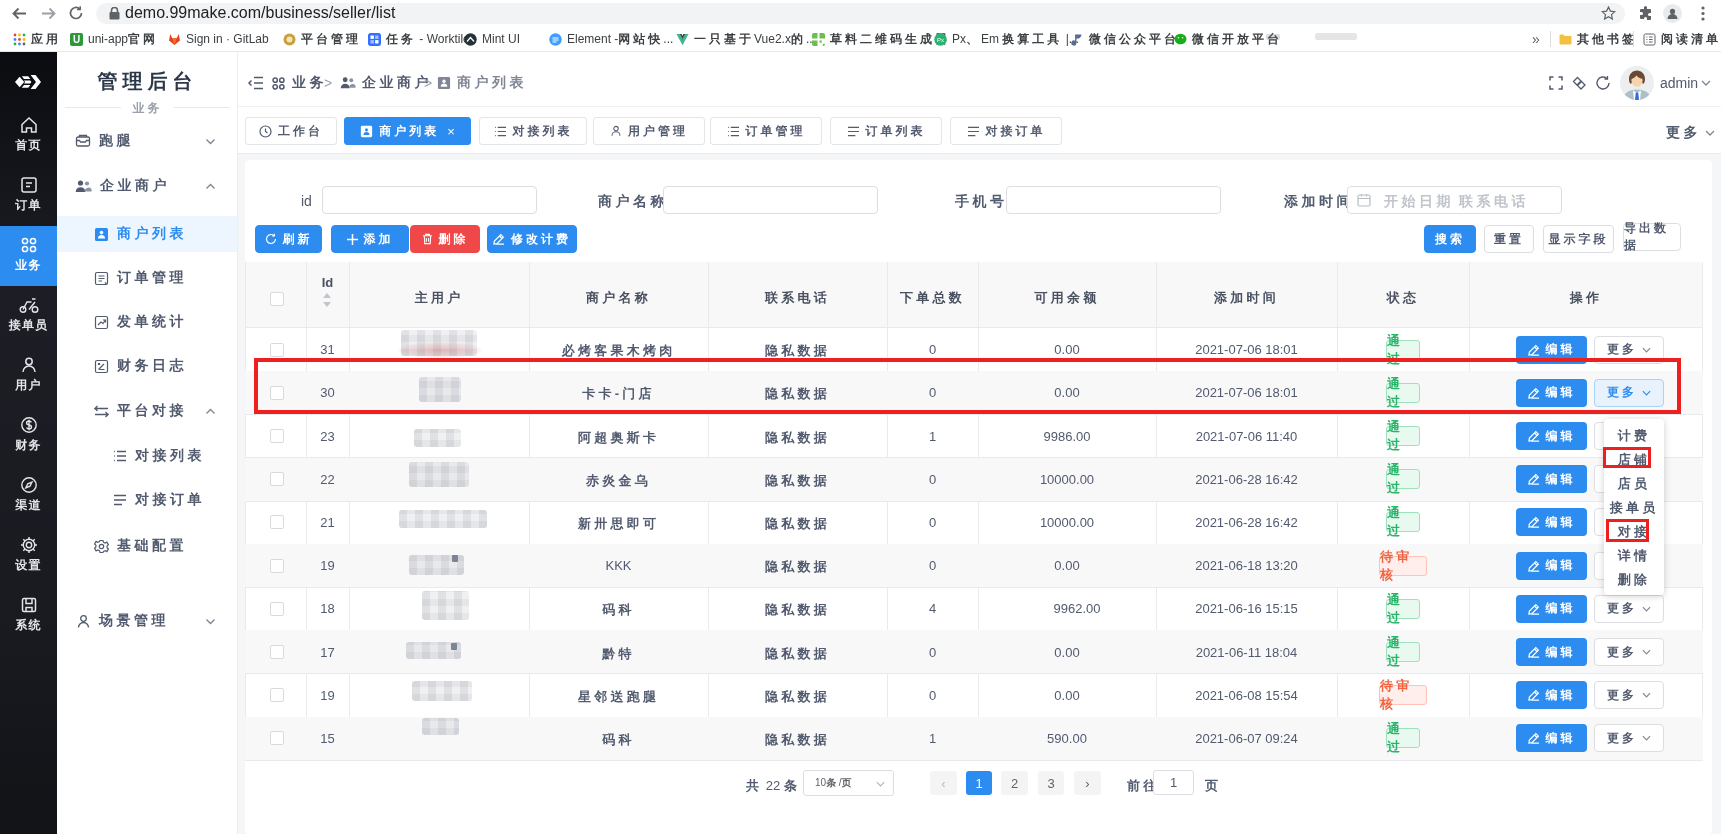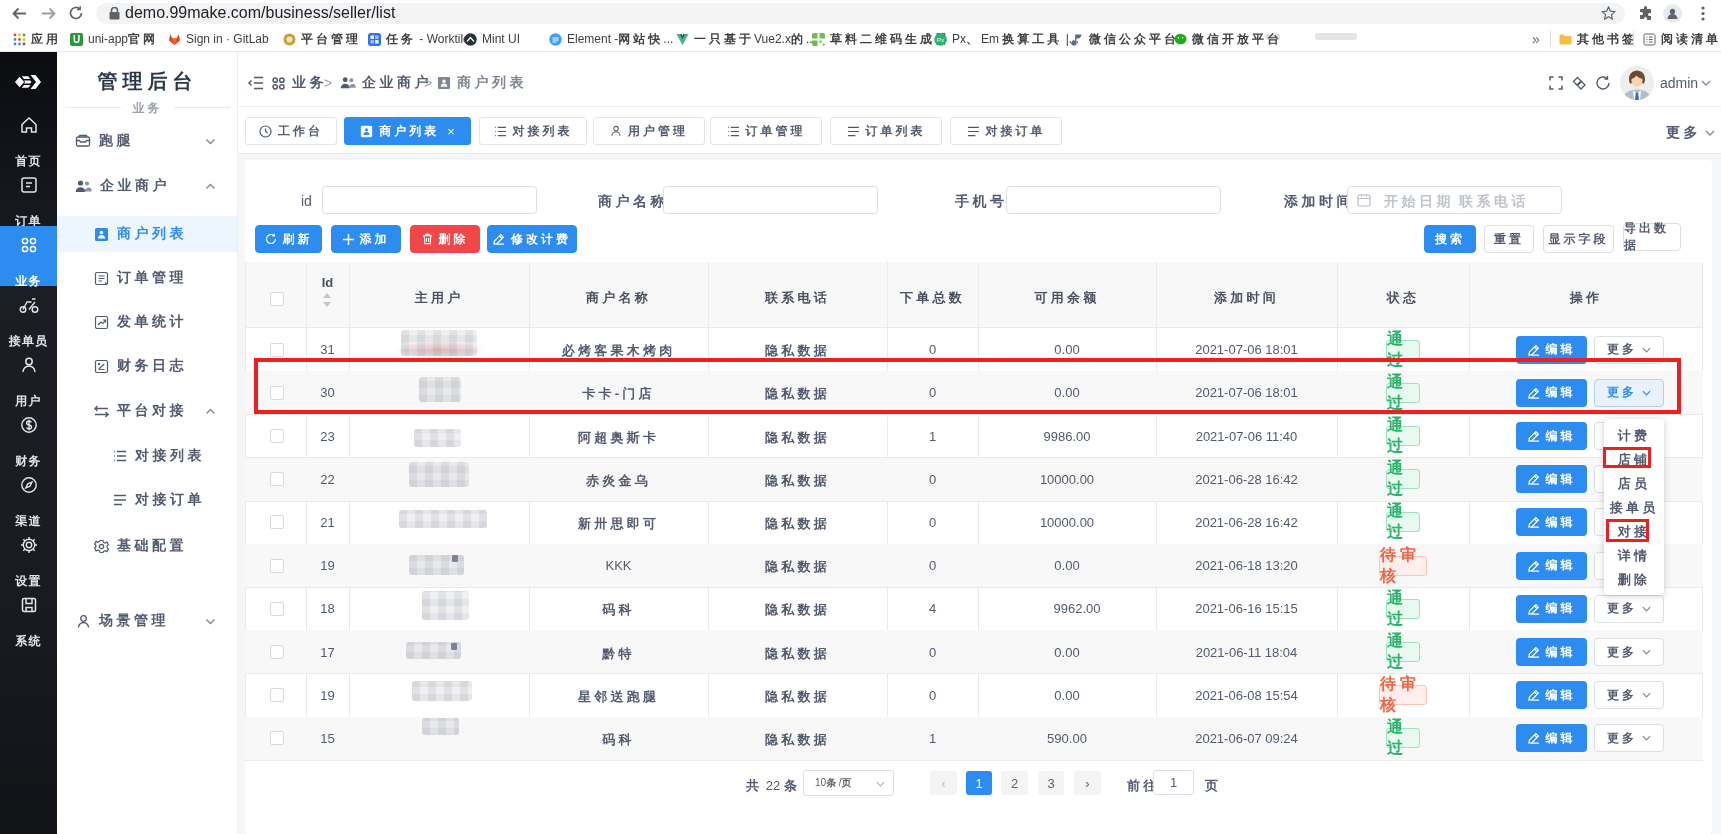--- a/index.html
+++ b/index.html
@@ -12,21 +12,21 @@
 
 #bar1{left:0;top:0;width:1721px;height:27px;background:#fff}
 #omni{left:96px;top:3px;width:1529px;height:21px;background:#f1f3f4;border-radius:11px}
 #url{left:125px;top:4px;font-size:16px;color:#202124}
 #bar2{left:0;top:27px;width:1721px;height:25px;background:#fff;border-bottom:1px solid #e8e8e8}
 .bk{position:absolute;top:31px;height:16px;display:flex;align-items:center;font-size:12px;color:#3c4043;white-space:nowrap}
 .bk .ic{width:13px;height:13px;margin-right:5px;border-radius:2px;flex:0 0 13px}
 
 #rail{left:0;top:52px;width:57px;height:782px;background:linear-gradient(180deg,#0b0c10 0%,#1d1e25 30%,#1a1b21 70%,#121317 100%)}
 .ritem{position:absolute;left:0;width:57px;height:60px;text-align:center;color:#e3e5e8}
-.ritem .lb{font-size:12px;margin-top:19px;letter-spacing:.1em}
+.ritem .lb{font-size:12px;margin-top:3px;letter-spacing:.1em}
 .ritem svg{margin:10px auto 0}
 .ritem.on{background:#2d8cf0;color:#fff}
 
 #menu{left:57px;top:52px;width:181px;height:782px;background:#fff;border-right:1px solid #eceef1}
 #mtitle{left:57px;top:68px;width:181px;text-align:center;font-size:20px;color:#2c3848}
 .mdiv{position:absolute;top:107px;height:1px;background:#e8e8e8}
 #mdivt{left:57px;top:100px;width:181px;text-align:center;font-size:12px;color:#9aa1ac}
 .mi{position:absolute;left:57px;width:180px;height:44px;display:flex;align-items:center;font-size:14px;color:#515a6e}
 .mi .tx{margin-left:8px}
 .mi.on{background:#edf6fe;color:#2d8cf0}
@@ -49,21 +49,21 @@
 .btn.wh{background:#fff;border-color:#dcdee2;color:#515a6e}
 .btn svg{margin-right:6px}
 
 #thead{left:245px;top:262px;width:1458px;height:66px;background:#f8f8f9;border-bottom:1px solid #e8eaec}
 .th{position:absolute;font-size:13px;font-weight:bold;color:#495060;text-align:center}
 .col{position:absolute;top:262px;width:1px;height:498px;background:#e8eaec}
 .row{position:absolute;left:245px;width:1458px;height:44px;border-bottom:1px solid #e8eaec}
 .row.alt{background:#f8f8f9}
 .cell{position:absolute;font-size:13px;color:#515a6e;text-align:center}
 .cb{position:absolute;width:14px;height:14px;border:1px solid #d7dade;border-radius:2px;background:#fff}
-.tag{position:absolute;height:20px;border-radius:3px;font-size:16px;display:flex;align-items:center;justify-content:center}
+.tag{position:absolute;height:20px;border-radius:3px;font-size:13px;display:flex;align-items:center;justify-content:center}
 .tag.ok{background:#e8f9f0;border:1px solid #9fe0bd;color:#28b56a}
 .tag.wait{background:#ffeeeb;border:1px solid #ffc2b5;color:#f16543}
 .ebtn{position:absolute;left:1516px;width:71px;height:28px;background:#2d8cf0;border-radius:4px;color:#fff;font-size:12px;display:flex;align-items:center;justify-content:center}
 .mbtn{position:absolute;left:1594px;width:70px;height:28px;background:#fff;border:1px solid #dcdee2;border-radius:4px;color:#515a6e;font-size:12px;display:flex;align-items:center;justify-content:center}
 .blur{position:absolute;border-radius:3px}
 
 .pg{position:absolute;top:771px;height:24px;border-radius:3px;background:#f4f4f5;color:#606266;font-size:13px;display:flex;align-items:center;justify-content:center}
 .pg.on{background:#2d8cf0;color:#fff}
 
 #redrect{left:254px;top:358px;width:1427px;height:56px;border:4px solid #ee1f1f;position:absolute}
@@ -509,21 +509,21 @@
 <div class="a z" style="left:1384px;top:193px;font-size:14px;color:#c0c4cc">开始日期</div>
 <div class="a z" style="left:1459px;top:193px;font-size:14px;color:#c0c4cc">联系电话</div>
 
 <div class="btn bl" style="left:255px;top:225px;width:67px">
     <svg width="12" height="12" viewBox="0 0 16 16" fill="none" stroke="#fff" stroke-width="1.6">
       <path d="M14 8a6 6 0 1 1-1.8-4.3"></path>
       <path d="M12.5 1v3h-3" stroke-width="1.4"></path>
     </svg>
     <span class="z">刷新</span>
   </div>
-<div class="btn bl" style="left:331px;top:225px;width:70px">
+<div class="btn bl" style="left:331px;top:225px;width:78px">
     <svg width="11" height="11" viewBox="0 0 11 11" fill="none" stroke="#fff" stroke-width="1.5">
       <path d="M5.5 0v11M0 5.5h11"></path>
     </svg>
     <span class="z">添加</span>
   </div>
 <div class="btn rd" style="left:410px;top:225px;width:70px">
     <svg width="11" height="12" viewBox="0 0 12 13" fill="none" stroke="#fff" stroke-width="1.2">
       <path d="M1 3h10M4 3V1.5h4V3M2.5 3l.5 8.5h6L9.5 3M4.8 5.5v4M7.2 5.5v4"></path>
     </svg>
     <span class="z">删除</span>

